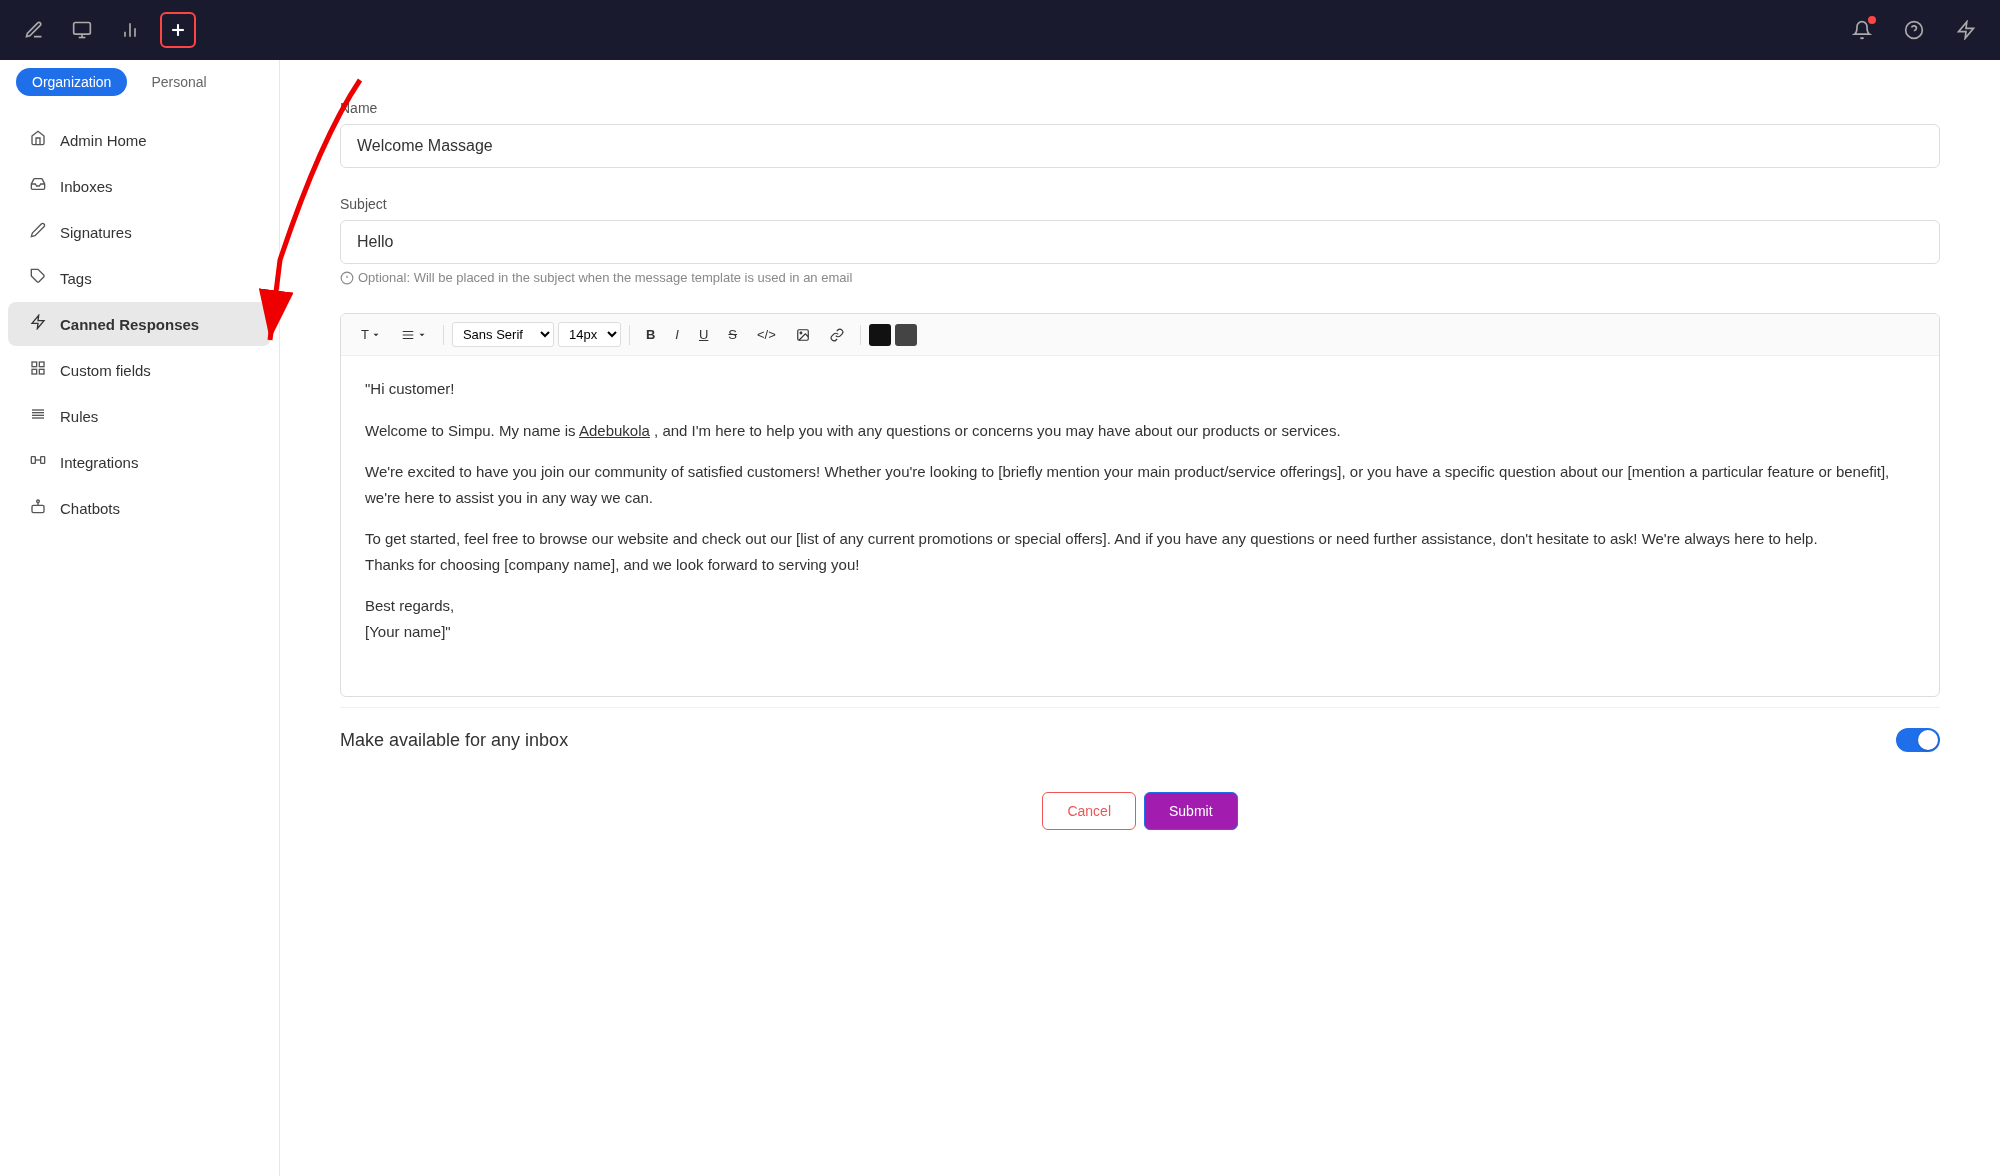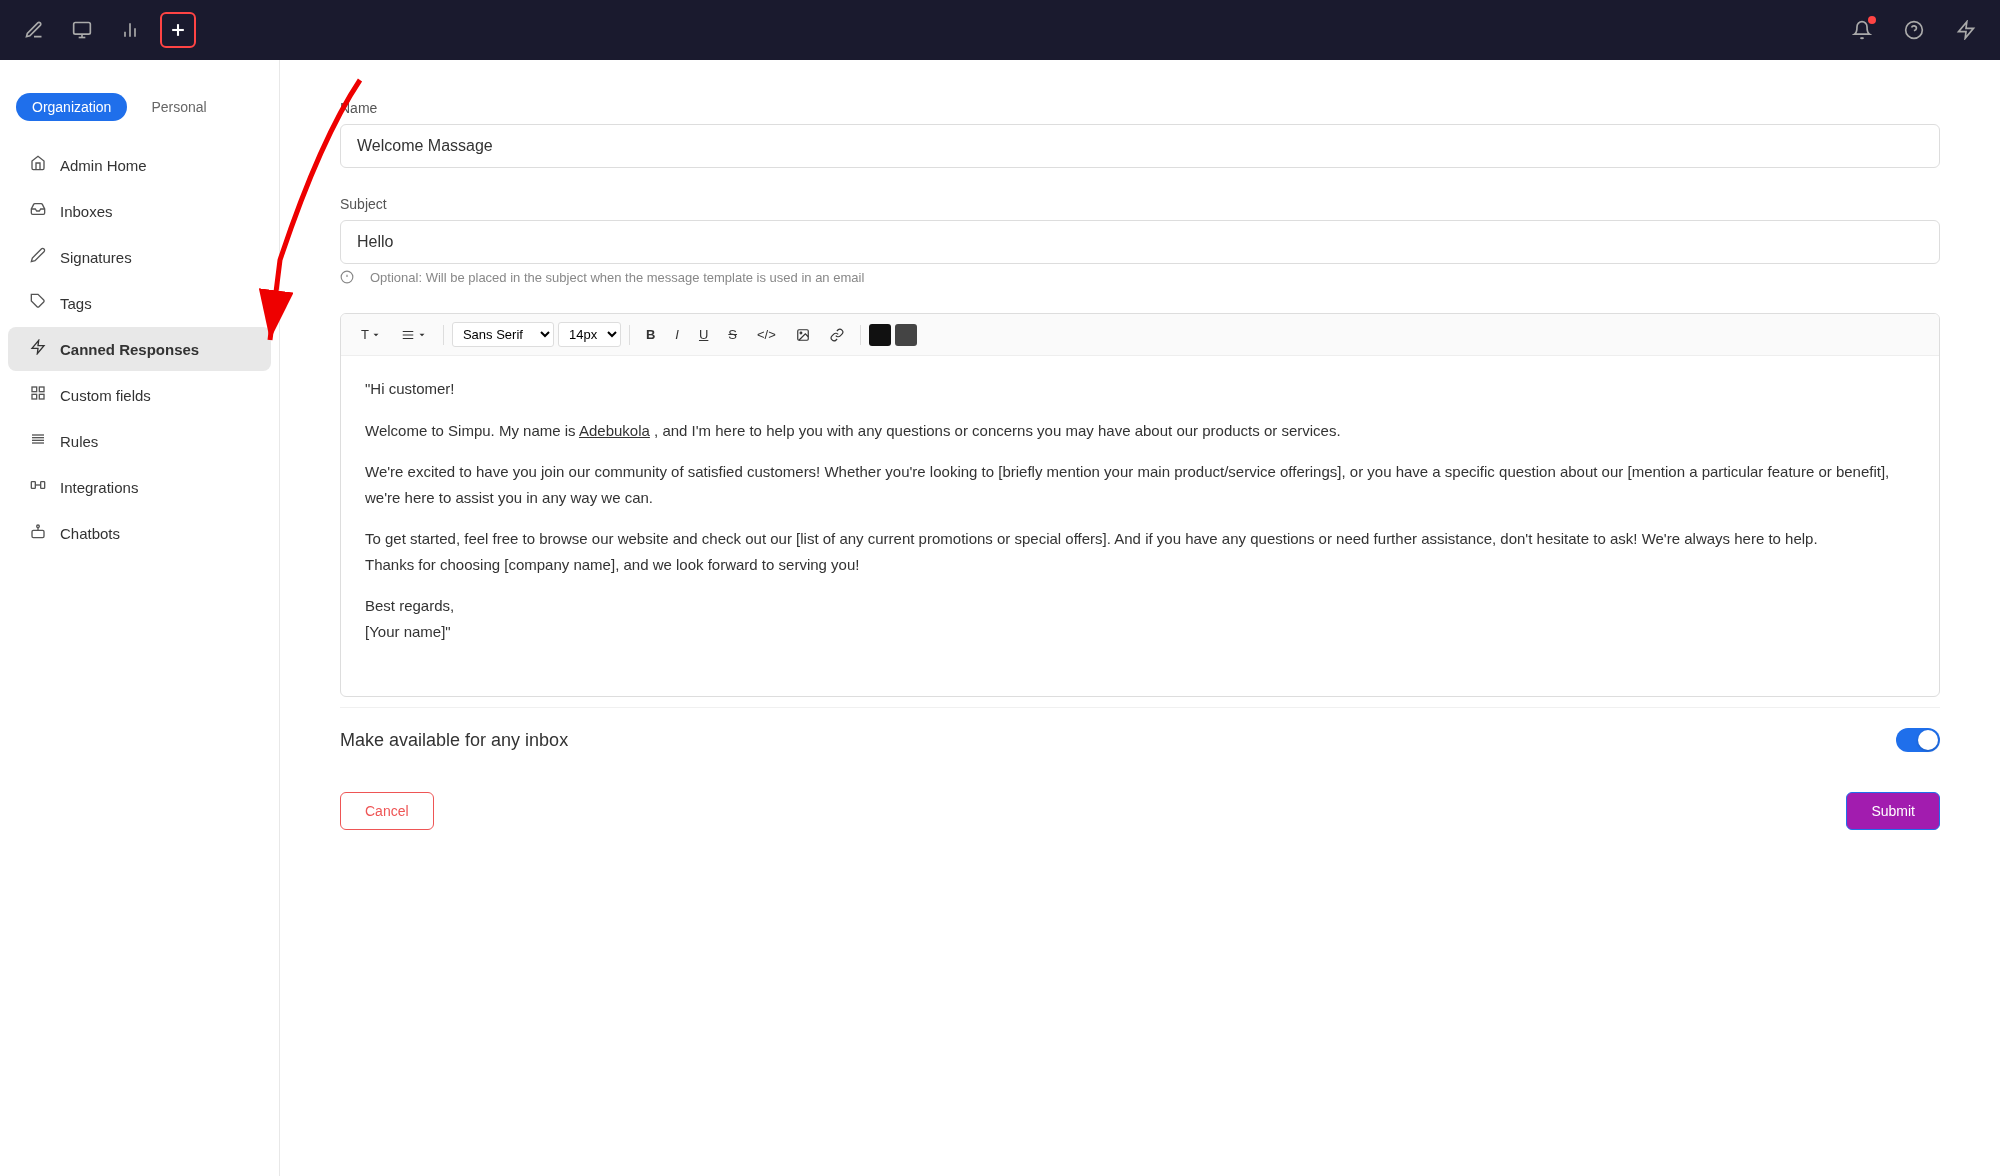--- a/index.html
+++ b/index.html
@@ -39,21 +39,21 @@
     }
 
     
     .layout { display: flex; height: calc(1176px - 60px); }
 
     
     .sidebar {
       width: 280px;
       background: #fff;
       border-right: 1px solid #e8e8e8;
-      padding: 33px 0;
+      padding: 8px 0;
       flex-shrink: 0;
     }
     .sidebar-tabs {
       display: flex; gap: 8px; padding: 0 16px 20px;
     }
     .sidebar-tab {
       padding: 6px 16px; border-radius: 20px; cursor: pointer;
       font-size: 14px; font-weight: 500; border: none;
     }
     .sidebar-tab-active { background: #1f6feb; color: white; }
@@ -82,21 +82,21 @@
     .field-group { margin-bottom: 28px; }
     .field-label {
       font-size: 14px; color: #555; margin-bottom: 8px; font-weight: 500;
     }
     .field-input {
       width: 100%; border: 1px solid #ddd; border-radius: 6px;
       padding: 12px 16px; font-size: 16px; color: #333;
       outline: none;
     }
     .field-hint {
-      display: flex; align-items: flex-start; gap: 16px;
+      display: flex; align-items: flex-end; gap: 4px;
       font-size: 13px; color: #888; margin-top: 6px;
     }
 
     
     .editor-container {
       border: 1px solid #ddd; border-radius: 6px; overflow: hidden;
     }
     .editor-toolbar {
       display: flex; align-items: center; gap: 4px;
       padding: 8px 12px; border-bottom: 1px solid #eee;
@@ -144,21 +144,21 @@
       position: absolute;
       left: 200px;
       top: 60px;
       pointer-events: none;
       z-index: 100;
     }
     .arrow-svg { width: 200px; height: 320px; }
 
     
     .bottom-actions {
-      display: flex; justify-content: space-between; gap: 8px;
+      display: flex; justify-content: center; gap: 8px;
       padding: 20px 0;
     }
     .btn {
       padding: 10px 24px; border-radius: 6px; font-size: 14px;
       font-weight: 500; cursor: pointer; border: 1px solid;
     }
     .btn-cancel { background: white; border-color: #e55; color: #e55; }
     .btn-submit { background: #a21caf; border-color: #1f6feb; color: white; }
 
     

